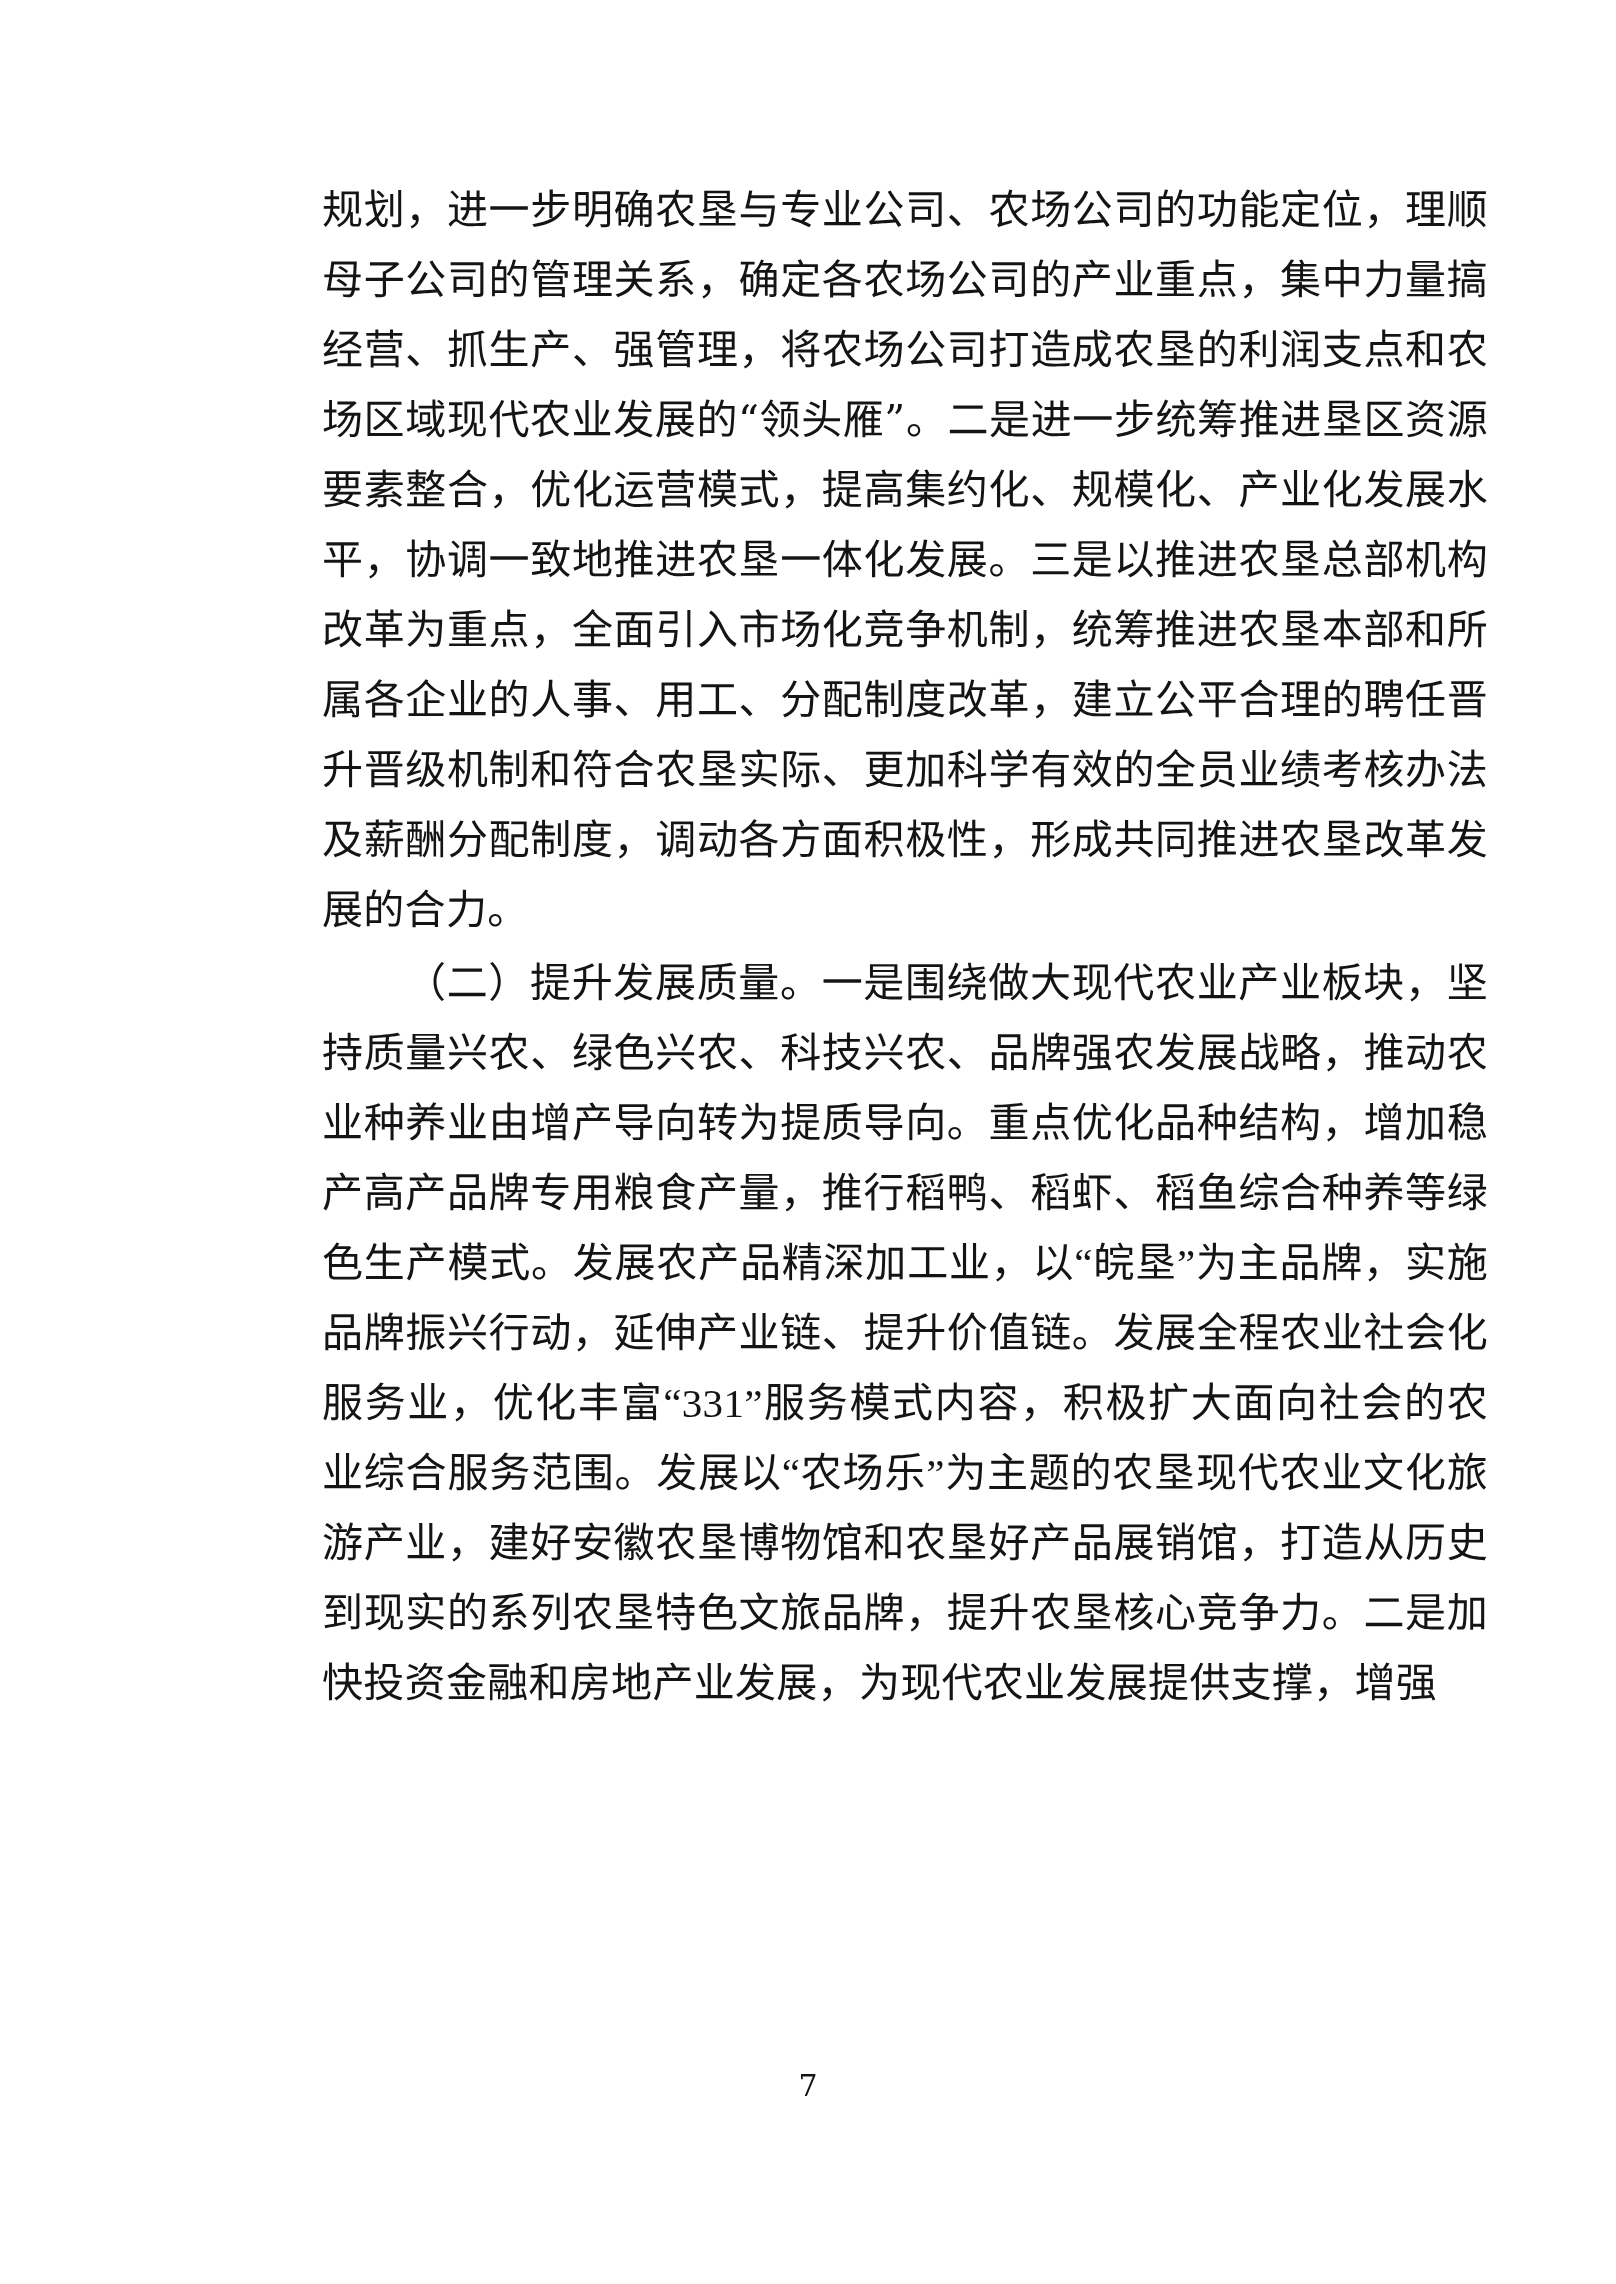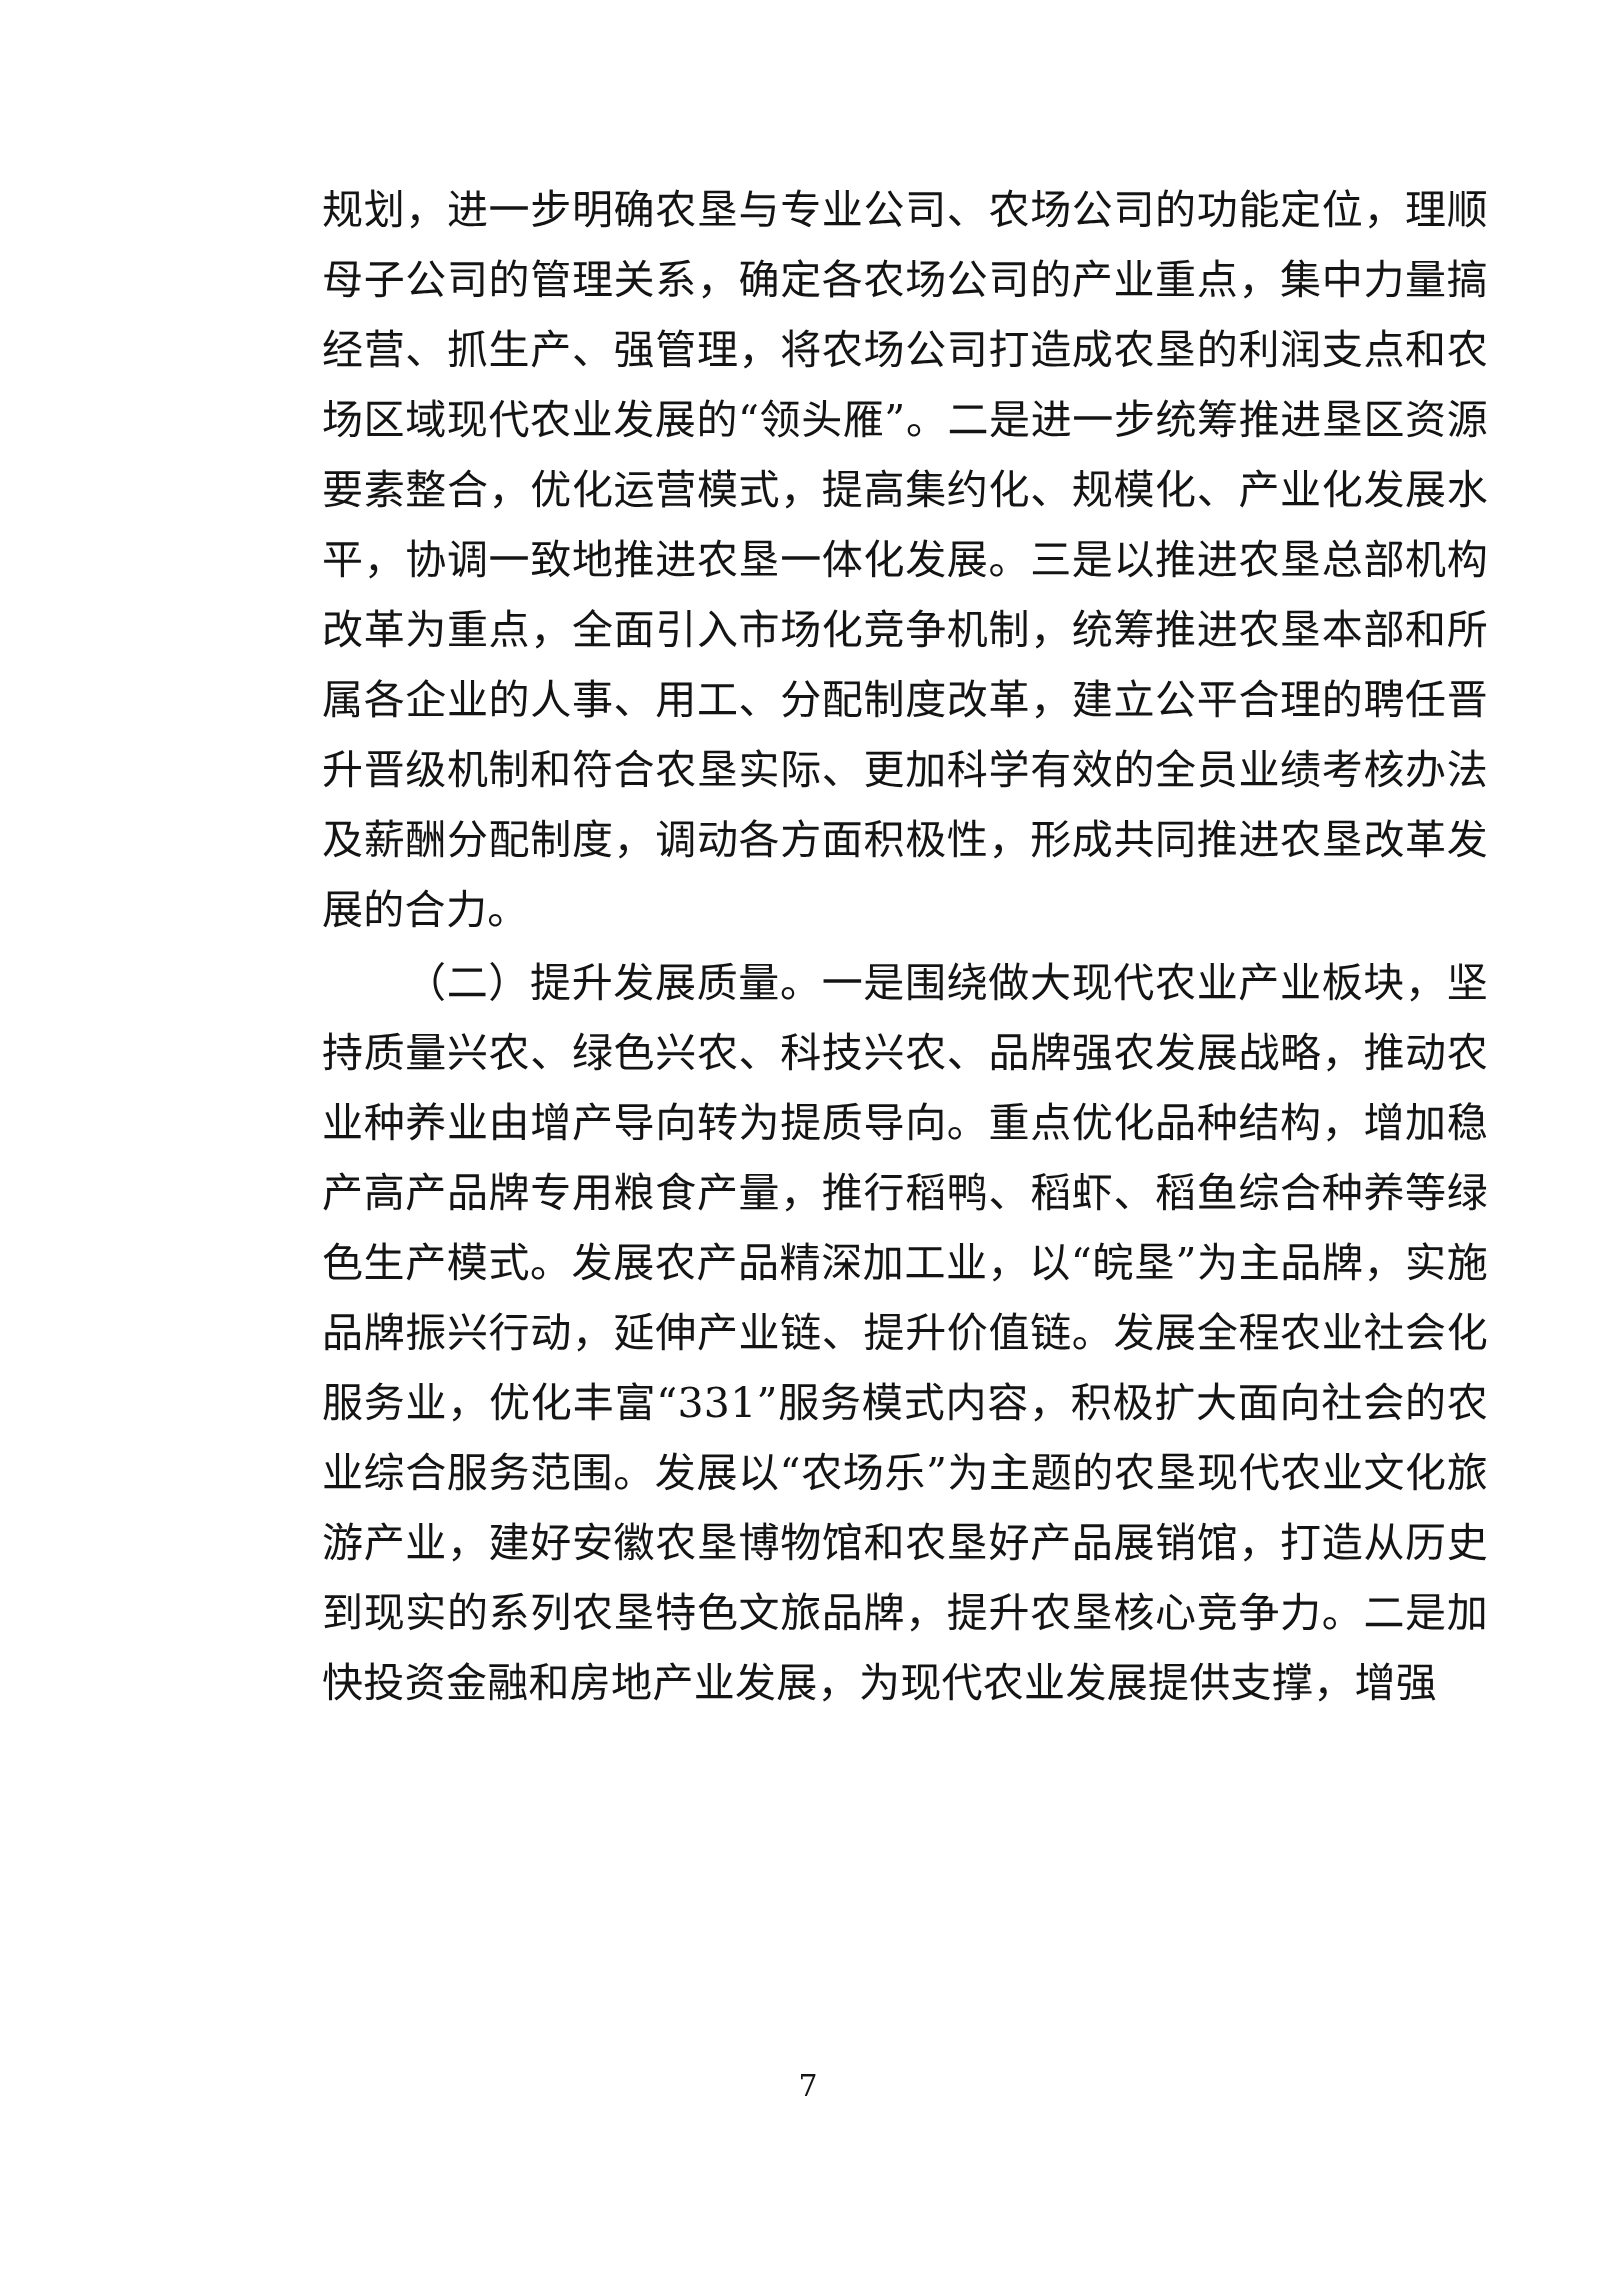--- a/index.html
+++ b/index.html
@@ -33,20 +33,21 @@
     line-height: 70px;
     text-align: justify;
     text-justify: inter-ideograph;
     letter-spacing: 0.3px;
     font-family: "DejaVu Serif", "Liberation Serif", serif;
     font-weight: 400;
     color: #141414;
   }
   .para.indent {
     text-indent: 83px;
+    font-family: Liberation Serif, serif;
   }
   .para + .para {
     margin-top: 2.6px;
   }
   .page-number {
     position: absolute;
     left: 0;
     right: 0;
     top: 2068px;
     text-align: center;

